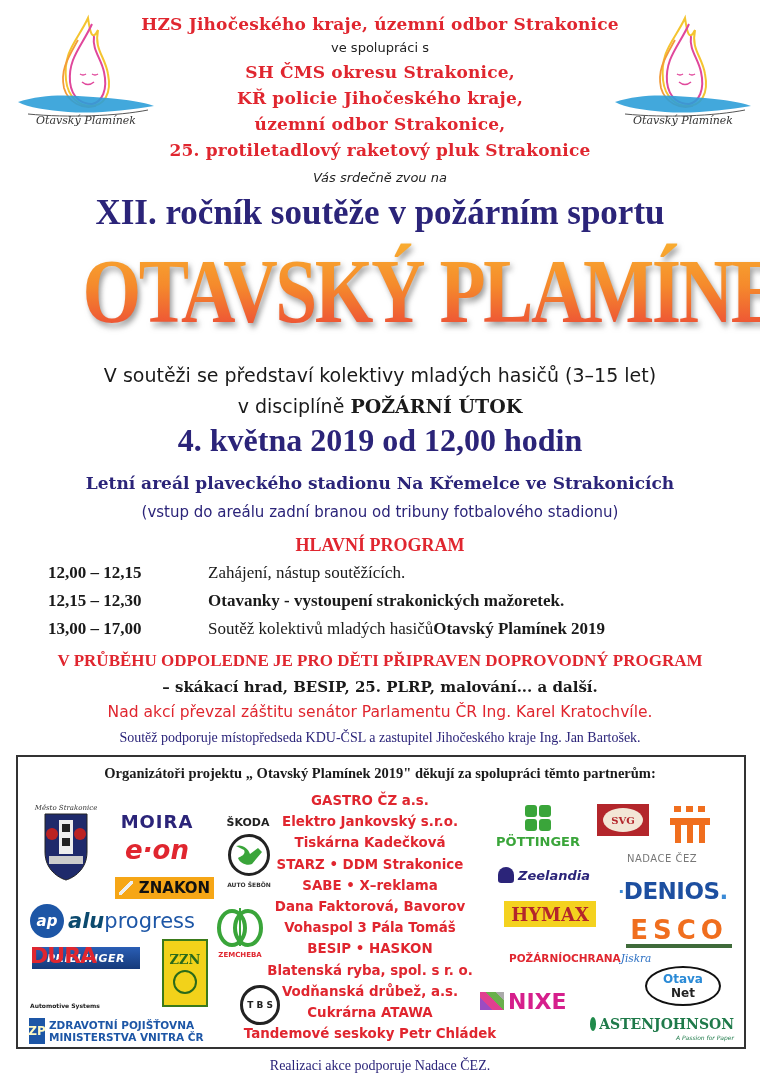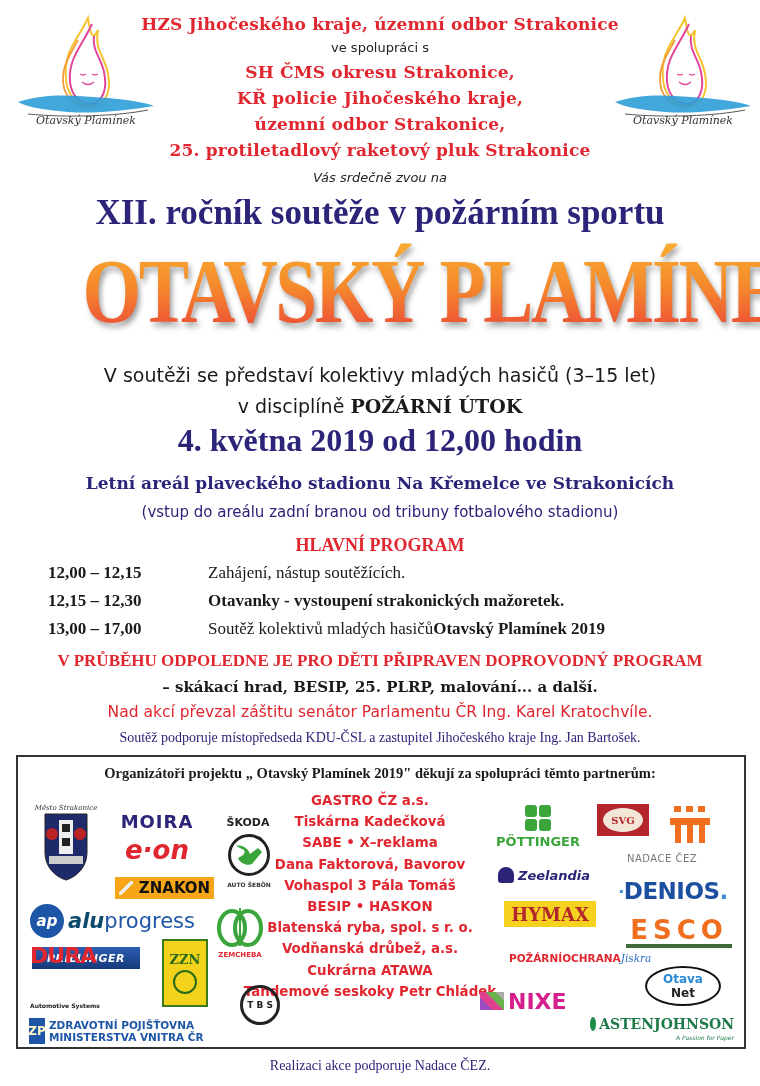--- a/index.html
+++ b/index.html
@@ -111,21 +111,23 @@
 <div class="abs center accomp" style="top:651px;">V PRŮBĚHU ODPOLEDNE JE PRO DĚTI PŘIPRAVEN DOPROVODNÝ PROGRAM</div>
 <div class="abs center accomp2" style="top:678px;">– skákací hrad, BESIP, 25. PLRP, malování... a další.</div>
 <div class="abs center patron" style="top:703px;">Nad akcí převzal záštitu senátor Parlamentu ČR Ing. Karel Kratochvíle.</div>
 <div class="abs center support" style="top:730px;">Soutěž podporuje místopředseda KDU-ČSL a zastupitel Jihočeského kraje Ing. Jan Bartošek.</div>
 
 <div class="pbox"></div>
 <div class="abs center pbox-title" style="top:765px;">Organizátoři projektu „ Otavský Plamínek 2019" děkují za spolupráci těmto partnerům:</div>
 
 <div class="plist">
   <div>GASTRO ČZ a.s.</div>
+  <div>Elektro Jankovský s.r.o.</div>
   <div>Tiskárna Kadečková</div>
+  <div>STARZ • DDM Strakonice</div>
   <div>SABE • X–reklama</div>
   <div>Dana Faktorová, Bavorov</div>
   <div>Vohaspol 3 Pála Tomáš</div>
   <div>BESIP • HASKON</div>
   <div>Blatenská ryba, spol. s r. o.</div>
   <div>Vodňanská drůbež, a.s.</div>
   <div>Cukrárna ATAWA</div>
   <div>Tandemové seskoky Petr Chládek</div>
 </div>
 

